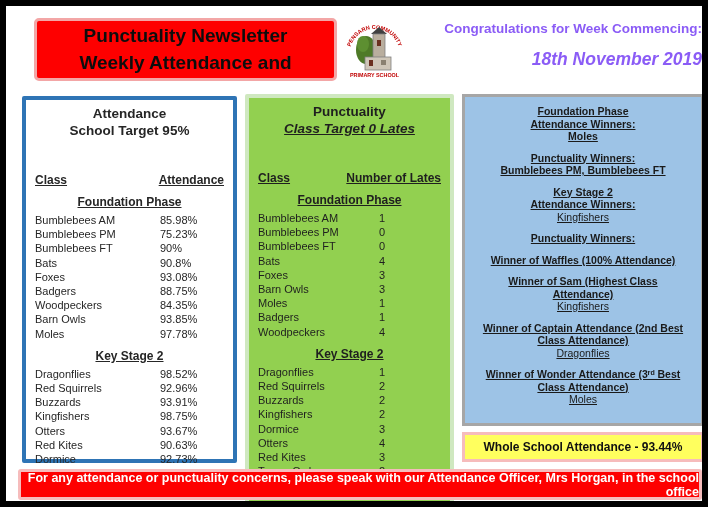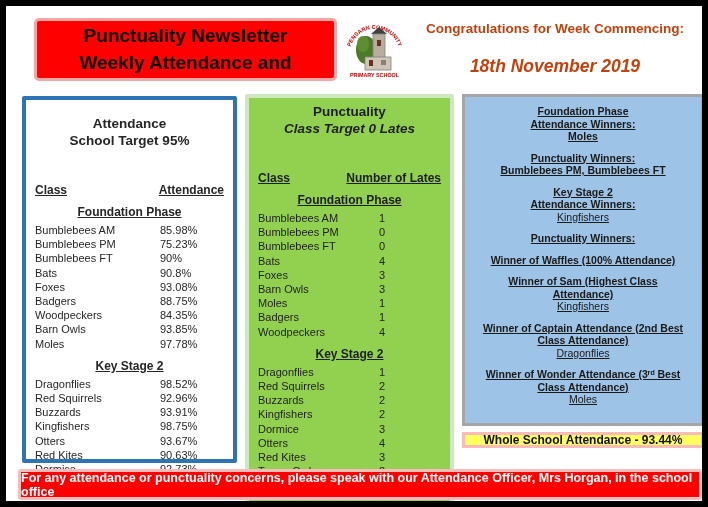--- a/index.html
+++ b/index.html
@@ -12,68 +12,68 @@
   }
   
   .banner {
     position:absolute; left:28px; top:12px; width:303px; height:63px;
     background:#fe0000; border:3px solid #f3a6a6; border-radius:5px;
     display:flex; flex-direction:column; align-items:center; justify-content:center;
     color:#0d0d0d; font-weight:bold; font-size:19px; line-height:1.4;
     text-align:center;
   }
   .logo { position:absolute; left:337px; top:7px; width:63px; height:67px; }
-  .congrats { position:absolute; left:402px; top:15px; width:294px; text-align:center; color:#c2410c; }
+  .congrats { position:absolute; left:402px; top:15px; width:294px; text-align:right; color:#8b5cf6; }
   .congrats-label { font-weight:bold; font-size:13.5px; }
-  .week-date { font-weight:bold; font-style:italic; font-size:17.5px; margin-top:20px; }
+  .week-date { font-weight:bold; font-style:italic; font-size:17.5px; margin-top:13px; }
 
   
   .panel-title   { text-align:center; font-weight:bold; font-size:13.5px; line-height:17px; }
   .panel-subtitle{ text-align:center; font-weight:bold; font-size:13.5px; line-height:17px; }
   .col-header-row{ display:flex; justify-content:space-between; margin-top:14px; font-size:12px; font-weight:bold; }
   .col-header-row span { text-decoration:underline;margin-top:20px; }
   .section-header{ text-align:center; font-weight:bold; font-size:12px; text-decoration:underline; margin-top:8px; margin-bottom:3px; line-height:15px; }
   .data-row { display:flex; font-size:11px; line-height:14.2px; }
   .row-name { flex:1; }
   .row-value{ width:78px; padding-left:14px; }
 
   .attendance-panel {
     position:absolute; left:16px; top:90px; width:215px; height:367px;
     background:#ffffff; border:4px solid #2e74b5; border-radius:2px;
-    padding:15px 9px;
+    padding:5px 9px;
   }
   .punctuality-panel {
     position:absolute; left:239px; top:88px; width:209px; height:450px;
     background:#92d050; border:4px solid #cfe8c0; border-radius:2px;
     padding:5px 9px; color:#1f1f1f;
   }
-  .punctuality-panel .panel-subtitle { font-style:italic; }
+  .punctuality-panel .panel-subtitle { font-style:italic;text-decoration:underline; }
   .punctuality-panel .row-value { width:80px; padding-left:18px; }
 
   .winners-panel {
     position:absolute; left:456px; top:88px; width:242px; height:332px;
     background:#9dc3e6; border:3px solid #a6a6a6;
     padding:8px 12px; text-align:center; color:#1a1a1a;
   }
   .w-line   { font-size:10.5px; line-height:12.5px;text-decoration:underline; }
   .w-heading{ font-weight:bold; text-decoration:underline; }
   .w-bold   { font-weight:bold; }
   .w-blank  { height:9px; }
 
   .whole-school-bar {
-    position:absolute; left:456px; top:426px; width:242px; height:16px;
+    position:absolute; left:456px; top:426px; width:242px; height:30px;
     background:#ffff5e; border:3px solid #f6bcbc;
     display:flex; align-items:center; justify-content:center;
     font-weight:bold; font-size:12px; color:#111;
   }
   .footer-bar {
     position:absolute; left:12px; top:463px; width:684px; height:31px;
     background:#fe0000; border:3px solid #f6bcbc; border-radius:3px;
     display:flex; align-items:center; justify-content:center;
-    color:#ffffff; font-weight:bold; font-size:12.5px;
+    color:#ffffff; font-weight:bold; font-size:12.5px;text-align:right;
   }
 </style>
 </head>
 <body>
 
 <div class="page">
 
   <div class="banner">
     <div>Punctuality Newsletter</div>
     <div>Weekly Attendance and</div>

